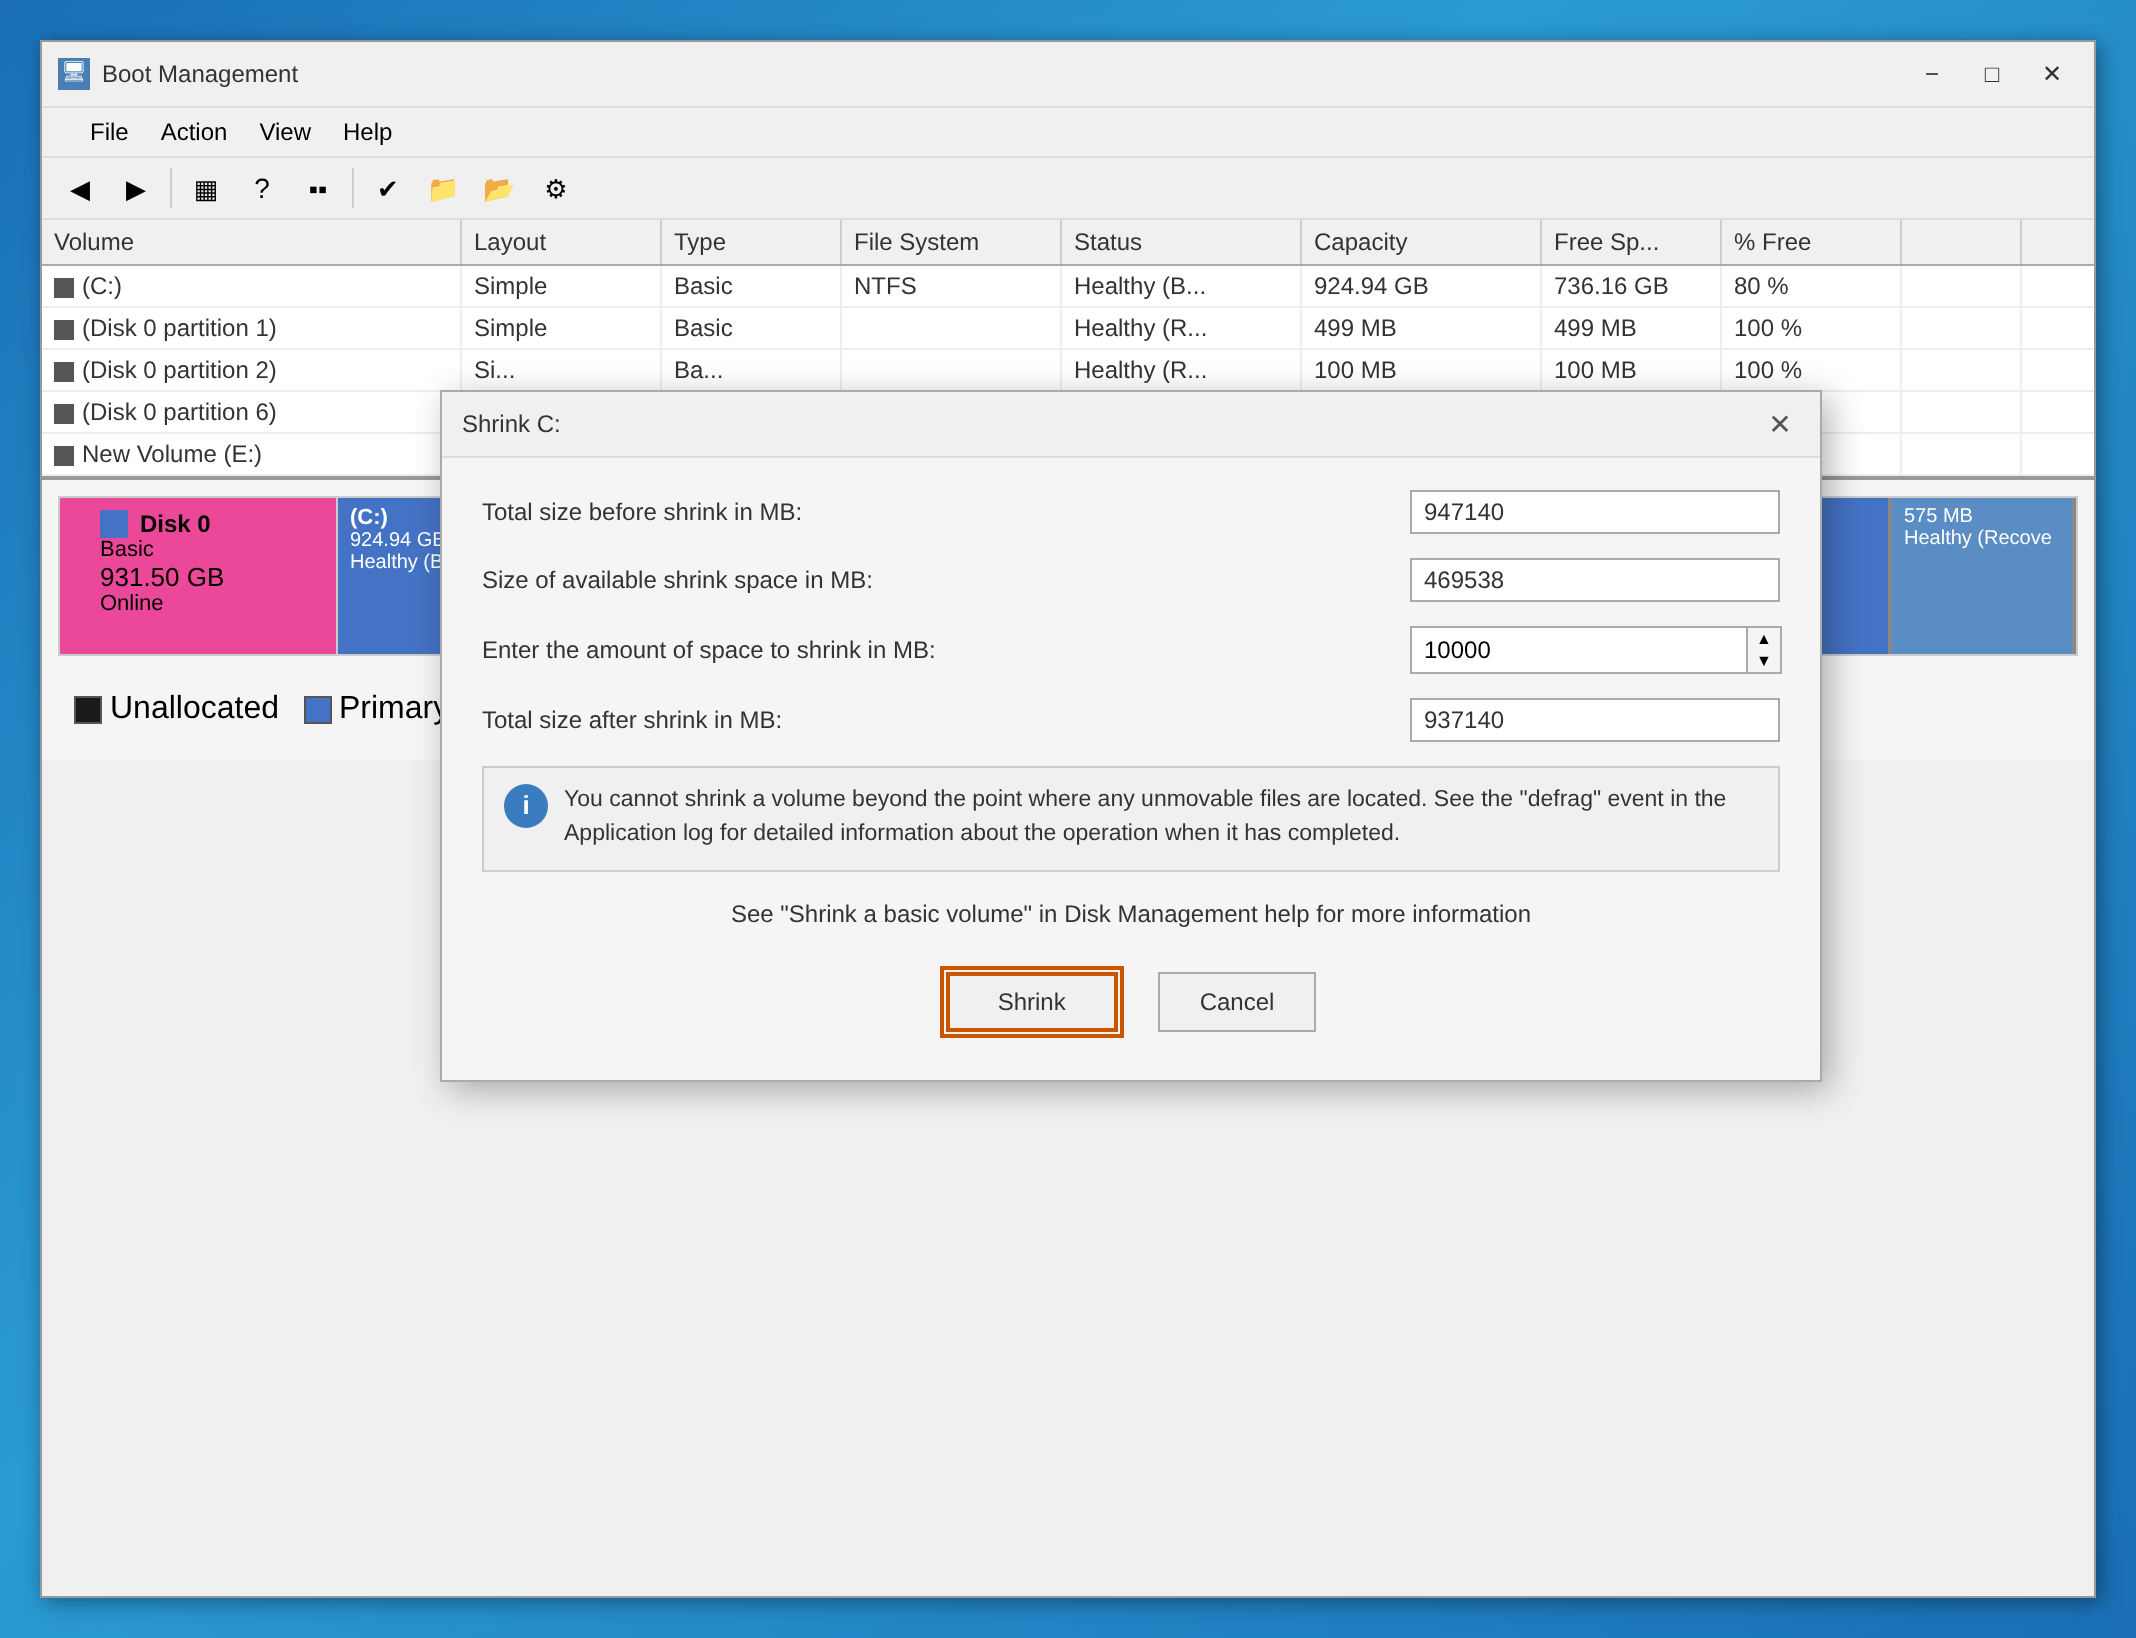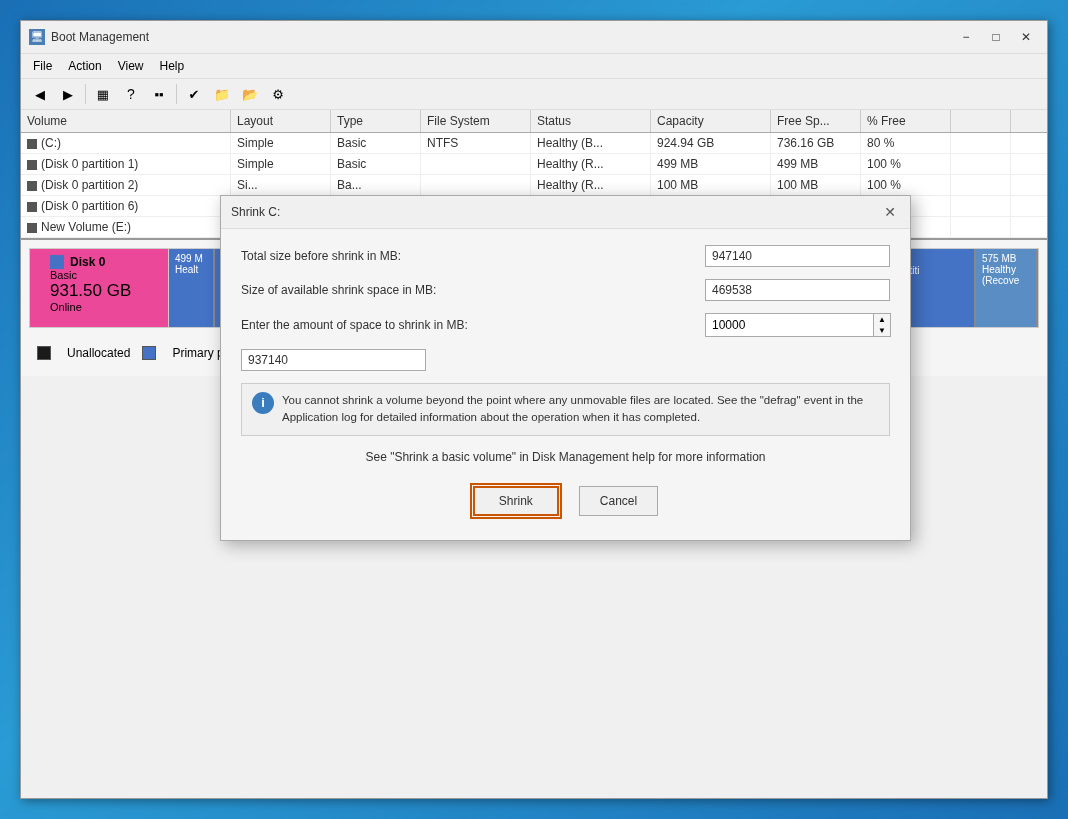--- a/index.html
+++ b/index.html
@@ -66,21 +66,21 @@
       color: #333;
       display: flex;
       align-items: center;
       justify-content: center;
     }
 
     
     .menu-bar {
       display: flex;
       gap: 0;
-      padding: 2px 4px;
+      padding: 2px 16px;
       border-bottom: 1px solid #ddd;
       background: #f0f0f0;
     }
     .menu-item {
       padding: 3px 8px;
       cursor: pointer;
       font-size: 12px;
     }
 
     
@@ -165,21 +165,21 @@
     }
     .disk-label {
       width: 140px;
       padding: 6px 20px;
       background: #ec4899;
       border: 1px solid #ccc;
       font-size: 12px;
     }
     .disk-label .disk-name { font-weight: bold; }
     .disk-label .disk-type { font-size: 11px; }
-    .disk-label .disk-size { font-size: 17px; }
+    .disk-label .disk-size { font-size: 13px; }
     .disk-label .disk-status { font-size: 11px; }
     .disk-partitions {
       display: flex;
       flex: 1;
       border: 1px solid #ccc;
       border-left: none;
     }
     .partition {
       border-right: 2px solid #888;
       padding: 4px 6px;
@@ -201,22 +201,22 @@
     .legend {
       display: flex;
       align-items: center;
       gap: 12px;
       padding: 8px;
       margin-top: 10px;
     }
     .legend-item {
       display: flex;
       align-items: center;
-      gap: 16px;
-      font-size: 12px;
+      gap: 4px;
+      font-size: 16px;
     }
     .legend-box {
       width: 14px;
       height: 14px;
       border: 1px solid #555;
     }
 
     
     .dialog {
       position: absolute;
@@ -480,37 +480,33 @@
         <div style="display:flex;align-items:center;gap:4px;">
           <span style="display:inline-block;width:14px;height:14px;background:#4472c4;margin-right:2px;"></span>
           <span class="disk-name">Disk 0</span>
         </div>
         <div class="disk-type">Basic</div>
         <div class="disk-size">931.50 GB</div>
         <div class="disk-status">Online</div>
       </div>
       <div class="disk-partitions">
 
-        <div class="partition partition-499" style="width:46px;background:#4472c4;">
-          <div style="font-size:10px;color:white;">499 M</div>
-          <div style="font-size:10px;color:white;">Healt</div>
-        </div>
 
         <div class="partition partition-main" style="background:#4472c4;color:white;">
           <div style="font-size:11px;font-weight:bold;">(C:)</div>
           <div style="font-size:10px;">924.94 GB NTFS</div>
           <div style="font-size:10px;">Healthy (Boot, Page File...)</div>
         </div>
 
         <div class="partition" style="width:88px;background:#4472c4;color:white;">
           <div style="font-size:11px;">E:)</div>
           <div style="font-size:10px;">Partiti</div>
         </div>
 
-        <div class="partition" style="width:62px;background:#5a8dc4;color:white;">
+        <div class="partition" style="width:92px;background:#5a8dc4;color:white;">
           <div style="font-size:10px;">575 MB</div>
           <div style="font-size:10px;">Healthy (Recove</div>
         </div>
       </div>
     </div>
 
     <div class="legend">
       <div class="legend-item">
         <div class="legend-box" style="background:#1a1a1a;"></div>
         <span>Unallocated</span>
@@ -553,20 +549,21 @@
           <input type="text" value="10000" style="flex: 1 1 0%; padding: 3px 6px; border-top: 1px solid rgb(170, 170, 170); border-bottom: 1px solid rgb(170, 170, 170); border-left: 1px solid rgb(170, 170, 170); border-image: initial; border-right: none; font-size: 12px;">
           <div class="spin-buttons">
             <button class="spin-btn">▲</button>
             <button class="spin-btn">▼</button>
           </div>
         </div>
       </div>
     </div>
 
     <div class="dialog-row">
+      <div class="dialog-label">Total size after shrink in MB:</div>
       <div class="dialog-value">
         <input class="dialog-input" type="text" value="937140" readonly="" style="">
       </div>
     </div>
 
     <div class="info-box">
       <div class="info-icon">i</div>
       <div>You cannot shrink a volume beyond the point where any unmovable files are located. See the "defrag" event in the Application log for detailed information about the operation when it has completed.</div>
     </div>
 

